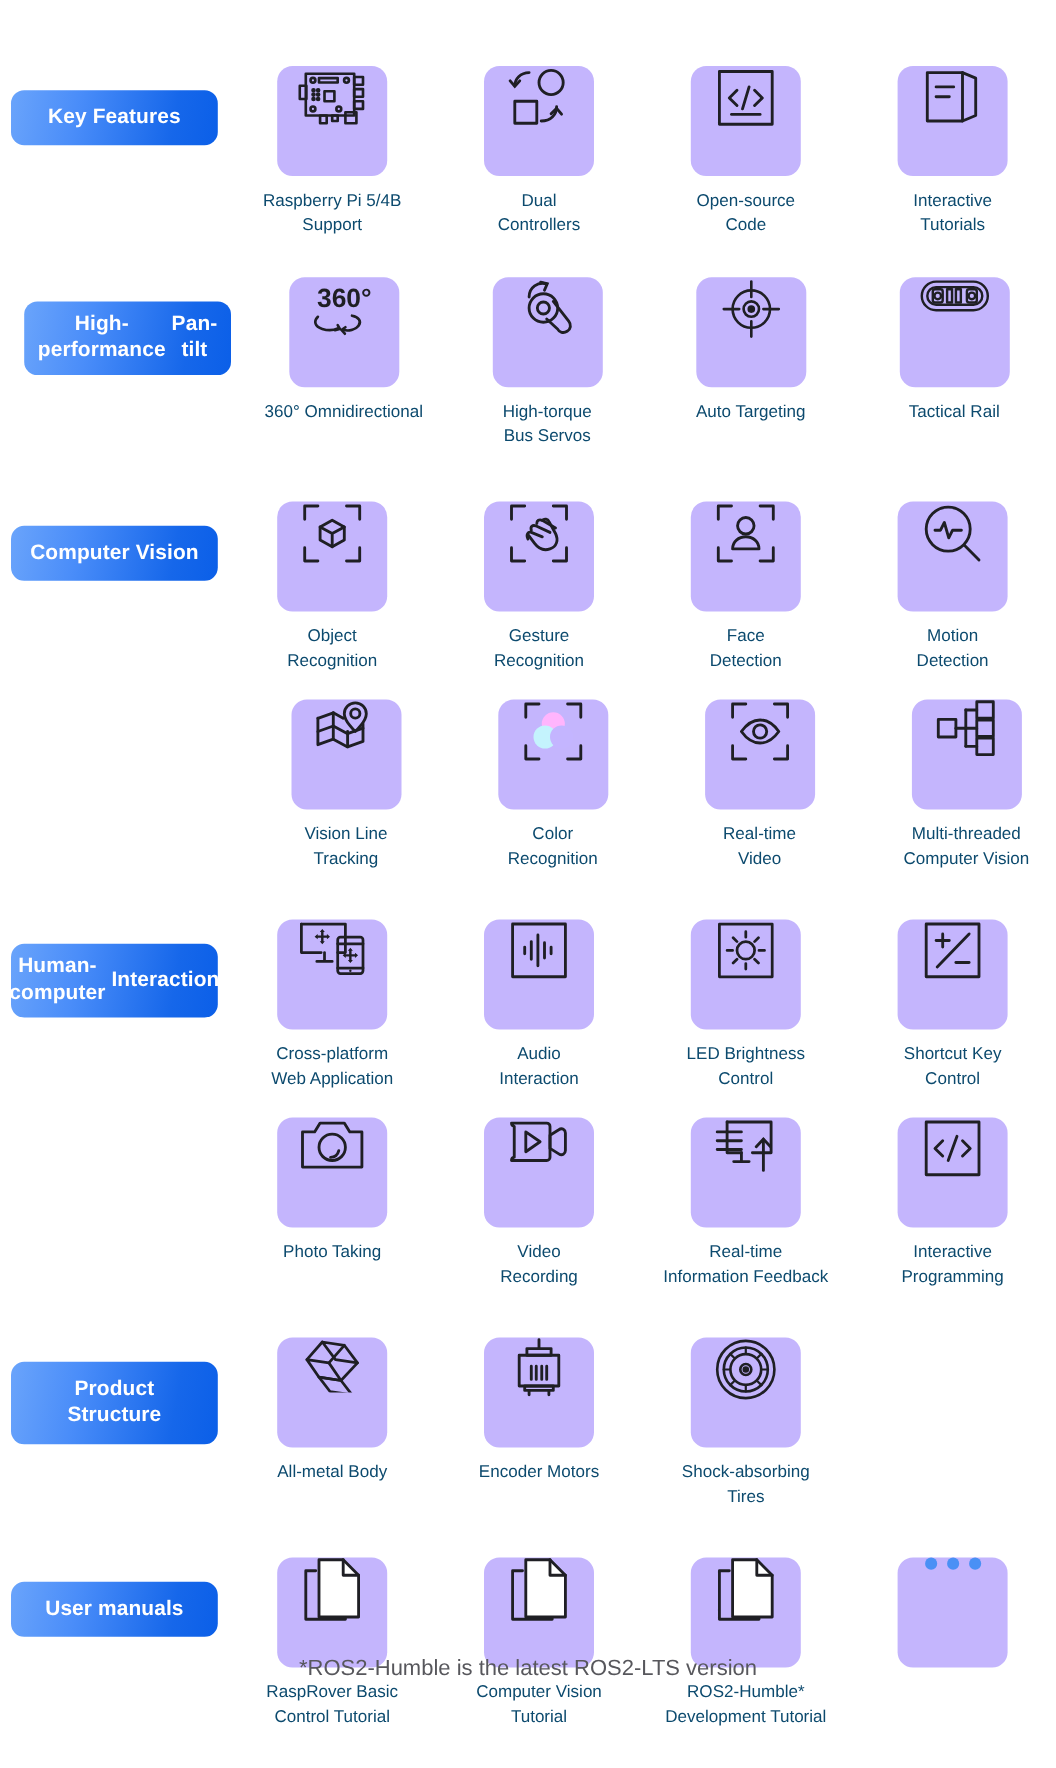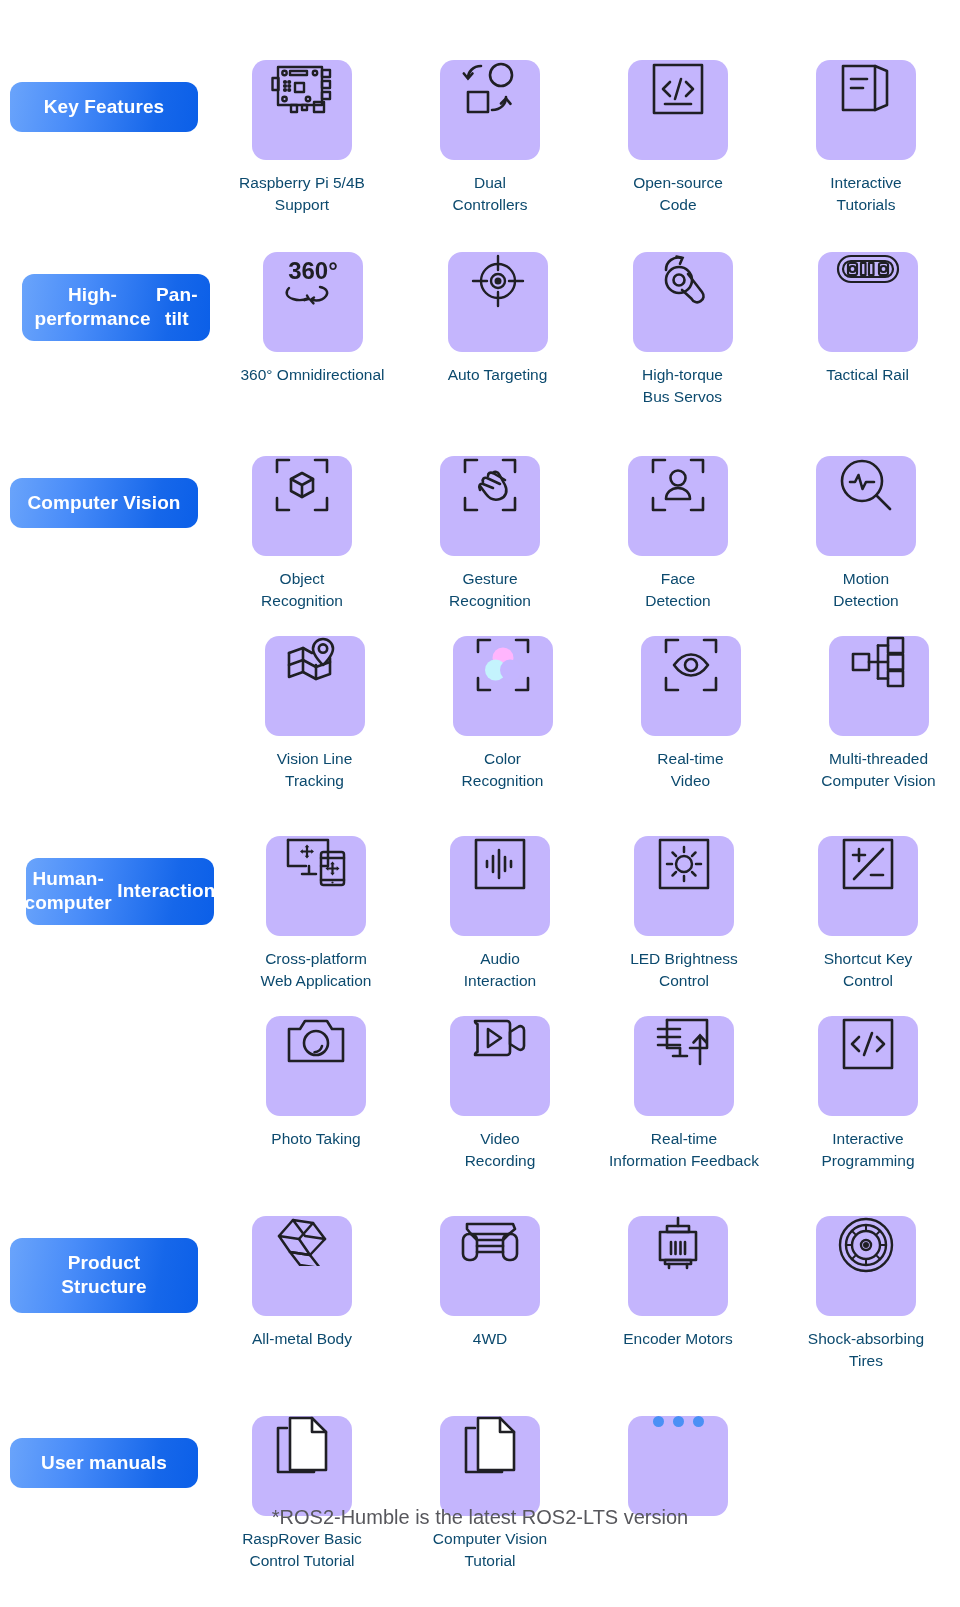--- a/index.html
+++ b/index.html
@@ -207,45 +207,45 @@
               <path d="M34 45.5l-3.5 2.5 3 3.4" stroke-linejoin="miter"></path>
             </svg>
           </span>
         </div>
         <div class="tile-label wide">360° Omnidirectional</div>
       </div>
 
       <div class="tile">
         <div class="tile-box">
           <span>
+            <svg width="58" height="58" viewBox="0 0 58 58" fill="none" stroke="#1f1f24" stroke-width="2.6" stroke-linecap="round" stroke-linejoin="round">
+              <circle cx="25" cy="28" r="13"></circle>
+              <circle cx="25" cy="28" r="5.5"></circle>
+              <path d="M12 18C12 9 20 4 28 6"></path>
+              <path d="M22.5 4.5 28.5 6 26 11.8" stroke-linejoin="miter"></path>
+              <path d="M34 22l14 18c2.5 3.2 2 7-1.4 9.2-3.4 2.2-7.2 1-9-2.4L28 38"></path>
+            </svg>
+          </span>
+        </div>
+        <div class="tile-label">High-torque
+Bus Servos</div>
+      </div>
+
+      <div class="tile">
+        <div class="tile-box">
+          <span>
             <svg width="58" height="58" viewBox="0 0 58 58" fill="none" stroke="#1f1f24" stroke-width="2.4" stroke-linecap="round">
               <circle cx="29" cy="29" r="17"></circle>
               <circle cx="29" cy="29" r="7"></circle>
               <circle cx="29" cy="29" r="2.3" fill="#1f1f24"></circle>
               <path d="M29 4v14M29 40v14M4 29h14M40 29h14"></path>
             </svg>
           </span>
         </div>
         <div class="tile-label">Auto Targeting</div>
-      </div>
-
-      <div class="tile">
-        <div class="tile-box">
-          <span>
-            <svg width="58" height="58" viewBox="0 0 58 58" fill="none" stroke="#1f1f24" stroke-width="2.6" stroke-linecap="round" stroke-linejoin="round">
-              <circle cx="25" cy="28" r="13"></circle>
-              <circle cx="25" cy="28" r="5.5"></circle>
-              <path d="M12 18C12 9 20 4 28 6"></path>
-              <path d="M22.5 4.5 28.5 6 26 11.8" stroke-linejoin="miter"></path>
-              <path d="M34 22l14 18c2.5 3.2 2 7-1.4 9.2-3.4 2.2-7.2 1-9-2.4L28 38"></path>
-            </svg>
-          </span>
-        </div>
-        <div class="tile-label">High-torque
-Bus Servos</div>
       </div>
 
       <div class="tile">
         <div class="tile-box">
           <span>
             <svg width="64" height="34" viewBox="0 0 64 34" fill="none" stroke="#1f1f24" stroke-width="2.2" stroke-linecap="round" stroke-linejoin="round">
               <rect x="2" y="4" width="60" height="26" rx="13"></rect>
               <rect x="7" y="9" width="50" height="16" rx="8"></rect>
               <rect x="12" y="11" width="9" height="12" rx="2"></rect>
               <circle cx="16.5" cy="17" r="3"></circle>
@@ -395,21 +395,21 @@
               <path d="M28 9.5h10M28 26h10M28 42.5h10"></path>
             </svg>
           </span>
         </div>
         <div class="tile-label wide">Multi-threaded
 Computer Vision</div>
       </div>
     </div>
   </div>
 
-  <div class="section" style="padding-top:36px;padding-left:16px;">
+  <div class="section" style="padding-top:36px;">
     <div class="row">
       <div class="badge-cell">
         <div class="badge two-line">
           <span>Human-computer</span>&nbsp;
           <span>Interaction</span>
         </div>
       </div>
 
       <div class="tile">
         <div class="tile-box">
@@ -554,35 +554,20 @@
               <path d="M22 4l20 3 12 16-20-3z"></path>
               <path d="M8 20l20 3 11 16-20-3z"></path>
               <path d="M19 36l20 3 10 13-20-3z"></path>
               <path d="M22 4 8 20M42 7 28 23M54 23 39 39"></path>
             </svg>
           </span>
         </div>
         <div class="tile-label">All-metal Body</div>
       </div>
 
-      <div class="tile">
-        <div class="tile-box">
-          <span>
-            <svg width="62" height="48" viewBox="0 0 62 48" fill="none" stroke="#1f1f24" stroke-width="2.6" stroke-linecap="round" stroke-linejoin="round">
-              <path d="M8 8h46l2 5-6 5H12l-4-5z"></path>
-              <path d="M12 18l6 6h26l6-6"></path>
-              <rect x="4" y="18" width="14" height="26" rx="6"></rect>
-              <rect x="44" y="18" width="14" height="26" rx="6"></rect>
-              <path d="M18 30h26"></path>
-              <path d="M18 36h26"></path>
-            </svg>
-          </span>
-        </div>
-        <div class="tile-label">4WD</div>
-      </div>
 
       <div class="tile">
         <div class="tile-box">
           <span>
             <svg width="48" height="58" viewBox="0 0 48 58" fill="none" stroke="#1f1f24" stroke-width="2.6" stroke-linecap="round" stroke-linejoin="round">
               <path d="M24 2v8"></path>
               <rect x="13" y="10" width="22" height="6"></rect>
               <rect x="6" y="16" width="36" height="28"></rect>
               <path d="M17 26v12M21.5 26v12M26.5 26v12M31 26v12"></path>
               <rect x="11" y="44" width="26" height="4"></rect>
@@ -641,20 +626,33 @@
               <path d="M12 12H3v44h36v-8"></path>
               <path d="M15 2h22l14 14v38H15z" fill="#ffffff"></path>
               <path d="M37 2v14h14"></path>
             </svg>
           </span>
         </div>
         <div class="tile-label">Computer Vision
 Tutorial</div>
       </div>
 
+      <div class="tile">
+        <div class="tile-box">
+          <span>
+            <svg width="54" height="58" viewBox="0 0 54 58" fill="none" stroke="#1f1f24" stroke-width="2.6" stroke-linecap="round" stroke-linejoin="round">
+              <path d="M12 12H3v44h36v-8"></path>
+              <path d="M15 2h22l14 14v38H15z" fill="#ffffff"></path>
+              <path d="M37 2v14h14"></path>
+            </svg>
+          </span>
+        </div>
+        <div class="tile-label wide">ROS2-Humble*
+Development Tutorial</div>
+      </div>
 
       <div class="tile">
         <div class="tile-box">
           <span class="dots">
             <i class="dot"></i>
             <i class="dot"></i>
             <i class="dot"></i>
           </span>
         </div>
         <div class="tile-label"></div>

